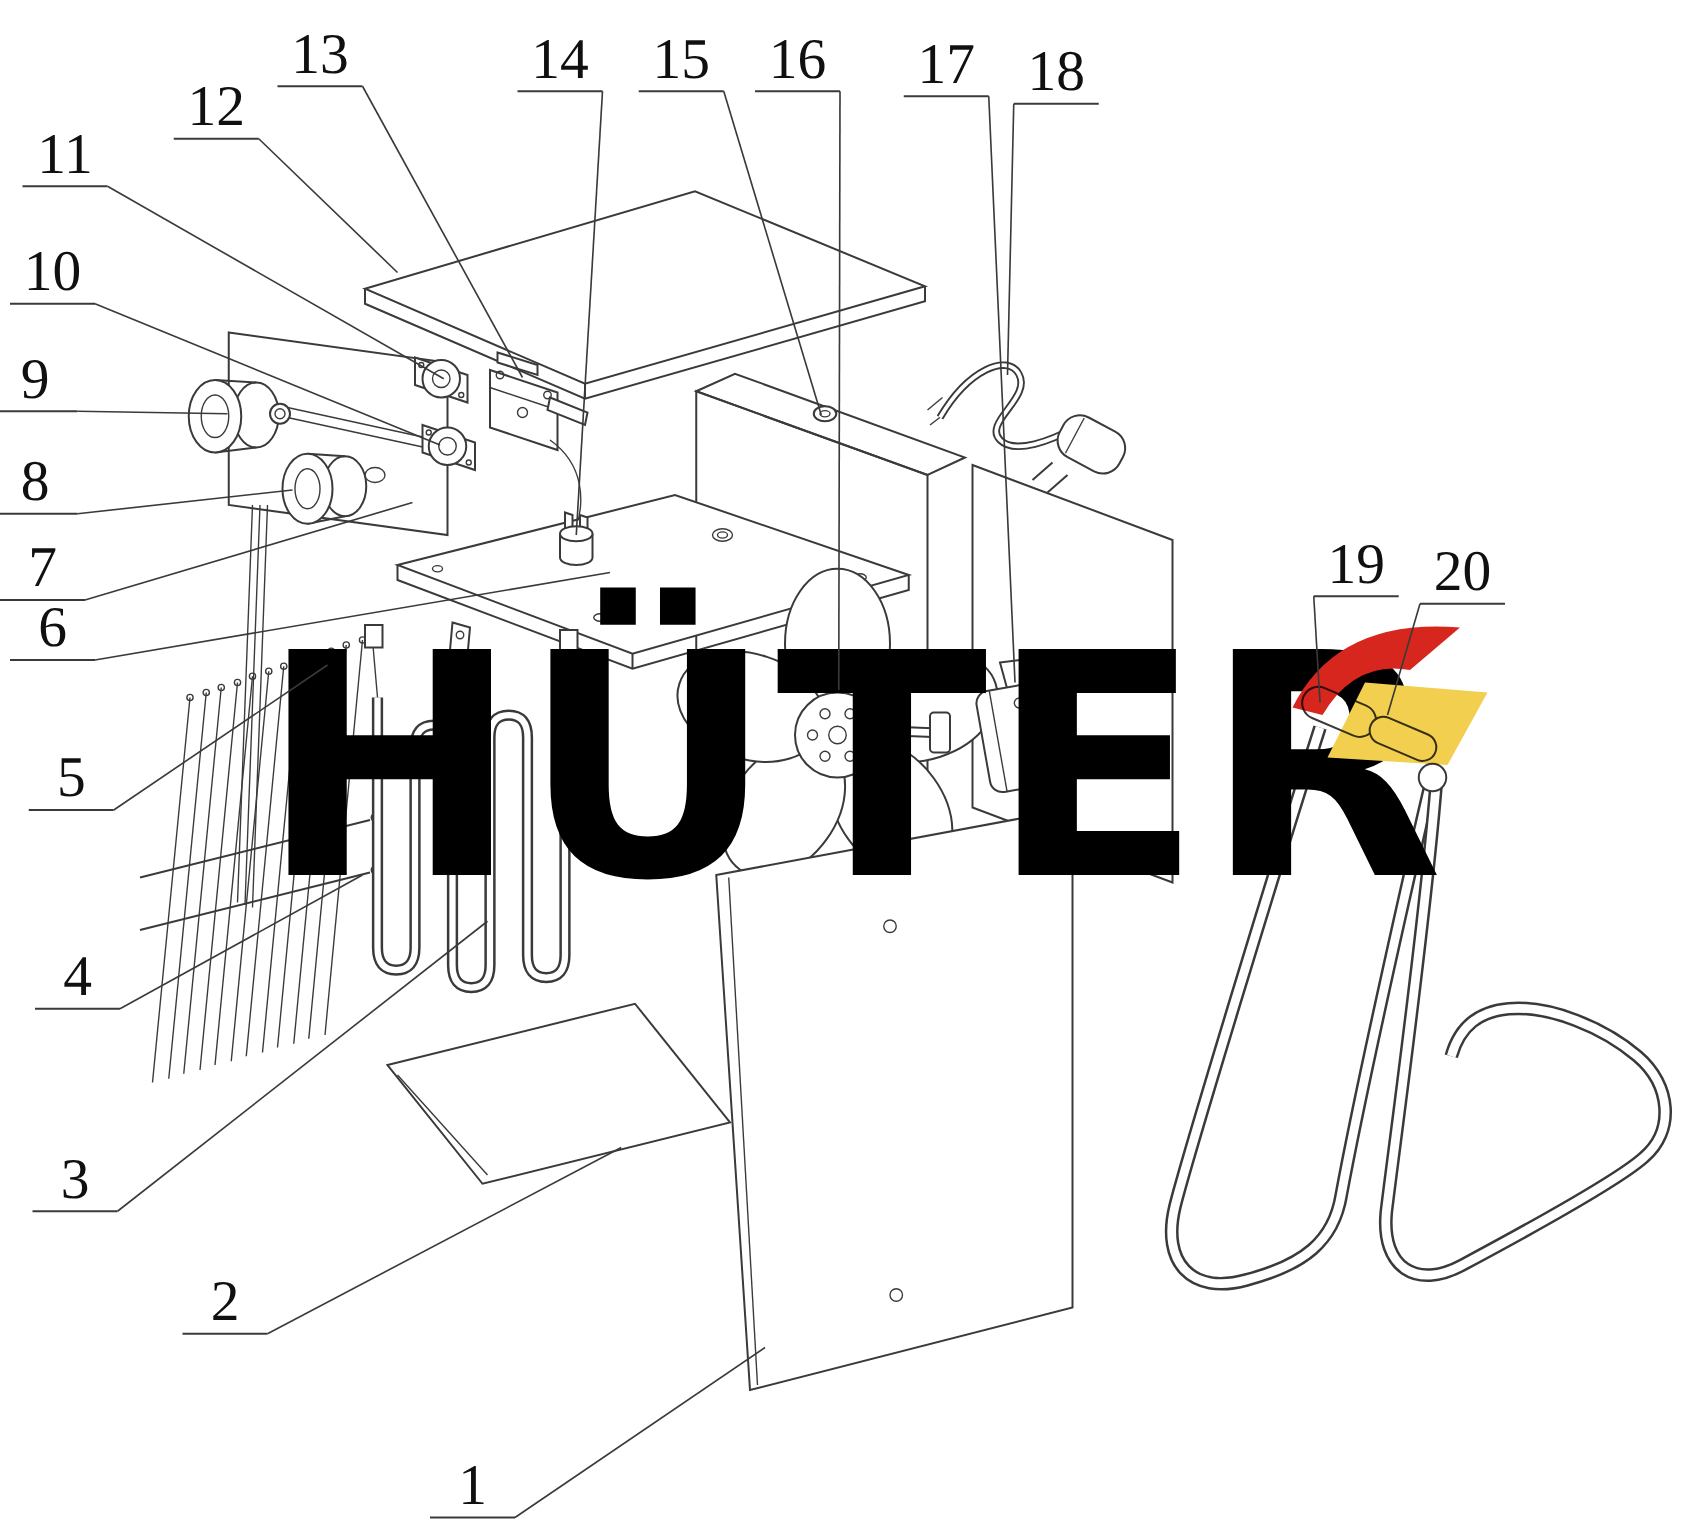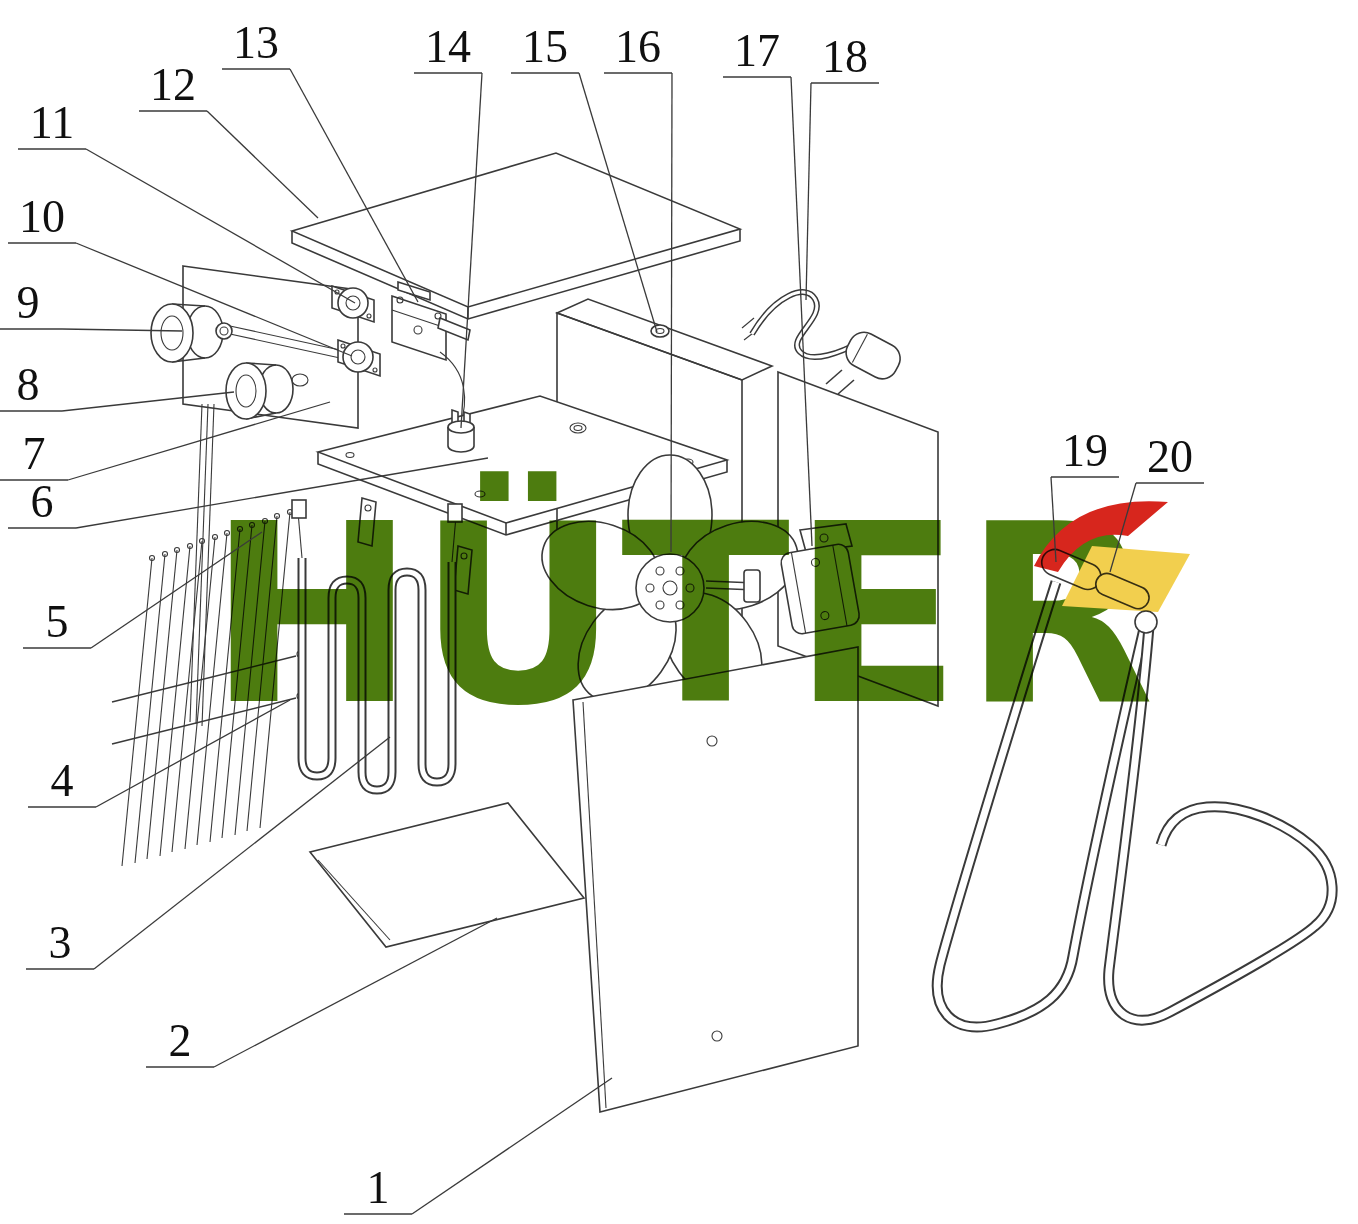--- a/index.html
+++ b/index.html
@@ -259,21 +259,21 @@
         <rect class="pl" x="1040" y="556" width="62" height="26" rx="13"></rect>
       </g>
       <g transform="rotate(23 1122 592)">
         <rect class="pl" x="1094" y="580" width="56" height="22" rx="11"></rect>
       </g>
       <circle class="pl" cx="1146" cy="622" r="11"></circle>
     </g>
   </svg>
 
   <div id="watermark">
-    <span class="wm-text" style="color: #4d7c0f;">HÜTER</span>
+    <span class="wm-text" style="color: #000000;">HÜTER</span>
     <svg id="wm-logo" width="1358" height="1224" viewBox="0 0 1358 1224">
       <path d="M1034,566 Q1070,494 1168,502 L1128,536 Q1084,528 1058,572 Z" fill="#d7261d"></path>
       <path d="M1062,606 L1092,546 L1190,554 L1158,612 Z" fill="#f2cf4e"></path>
     </svg>
   </div>
 
   <svg id="callout-layer" width="1358" height="1224" viewBox="0 0 1358 1224">
       <g>
         <text x="378" y="1203" text-anchor="middle" class="callout-num" style="fill: rgb(16, 16, 16);">1</text>
         <line x1="344" y1="1214" x2="412" y2="1214" stroke="#3a3a3a" stroke-width="1.6"></line>

